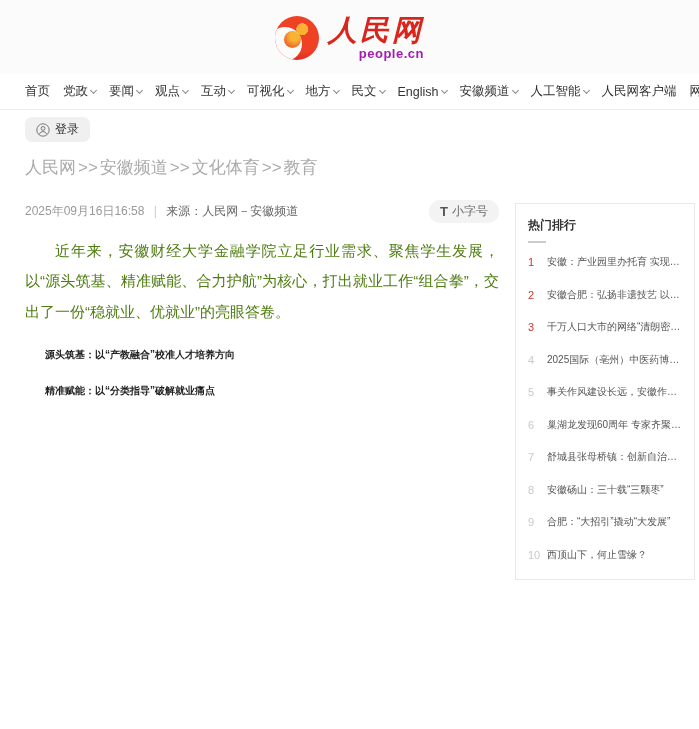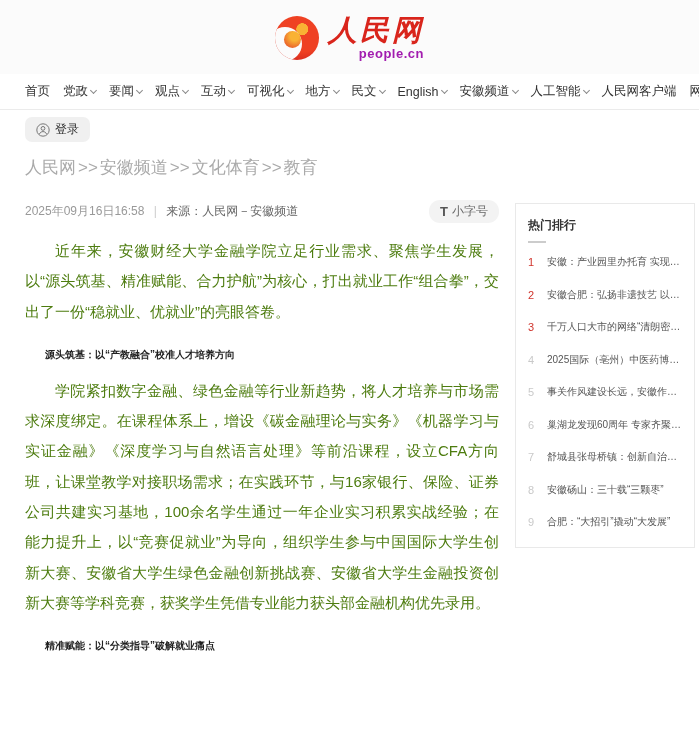--- a/index.html
+++ b/index.html
@@ -169,21 +169,20 @@
         <span class="src">来源：人民网－安徽频道</span>
       </div>
       <span class="font-pill">
         <span class="t-glyph">T</span>
         <span>小字号</span>
       </span>
     </div>
 
     <p class="para">近年来，安徽财经大学金融学院立足行业需求、聚焦学生发展，以“源头筑基、精准赋能、合力护航”为核心，打出就业工作“组合拳”，交出了一份“稳就业、优就业”的亮眼答卷。</p>
     <p class="sub-h">源头筑基：以“产教融合”校准人才培养方向</p>
-    <p class="para">学院紧扣数字金融、绿色金融等行业新趋势，将人才培养与市场需求深度绑定。在课程体系上，增设《碳金融理论与实务》《机器学习与实证金融》《深度学习与自然语言处理》等前沿课程，设立CFA方向班，让课堂教学对接职场需求；在实践环节，与16家银行、保险、证券公司共建实习基地，100余名学生通过一年企业实习积累实战经验；在能力提升上，以“竞赛促就业”为导向，组织学生参与中国国际大学生创新大赛、安徽省大学生绿色金融创新挑战赛、安徽省大学生金融投资创新大赛等学科竞赛，获奖学生凭借专业能力获头部金融机构优先录用。</p>
     <p class="sub-h">精准赋能：以“分类指导”破解就业痛点</p>
 
   </div>
 
   <div class="side-col">
     <div class="hot-box">
       <div class="hot-title">热门排行</div>
       <div class="hot-title-bar"></div>
 
       <div class="hot-item">
@@ -215,16 +214,20 @@
         <span class="hot-text">舒城县张母桥镇：创新自治模式 凝聚治理...</span>
       </div>
       <div class="hot-item">
         <span class="hot-rank">8</span>
         <span class="hot-text">安徽砀山：三十载“三颗枣”</span>
       </div>
       <div class="hot-item">
         <span class="hot-rank">9</span>
         <span class="hot-text">合肥：“大招引”撬动“大发展”</span>
       </div>
+      <div class="hot-item">
+        <span class="hot-rank">10</span>
+        <span class="hot-text">西顶山下，何止雪缘？</span>
+      </div>
     </div>
   </div>
 
 </div>
 
 </body></html>

